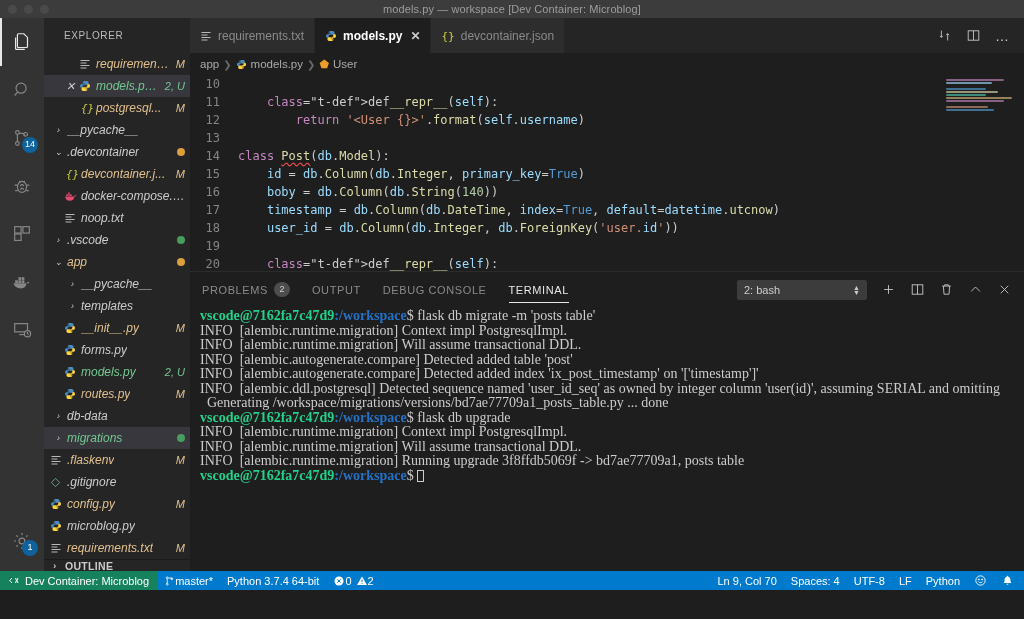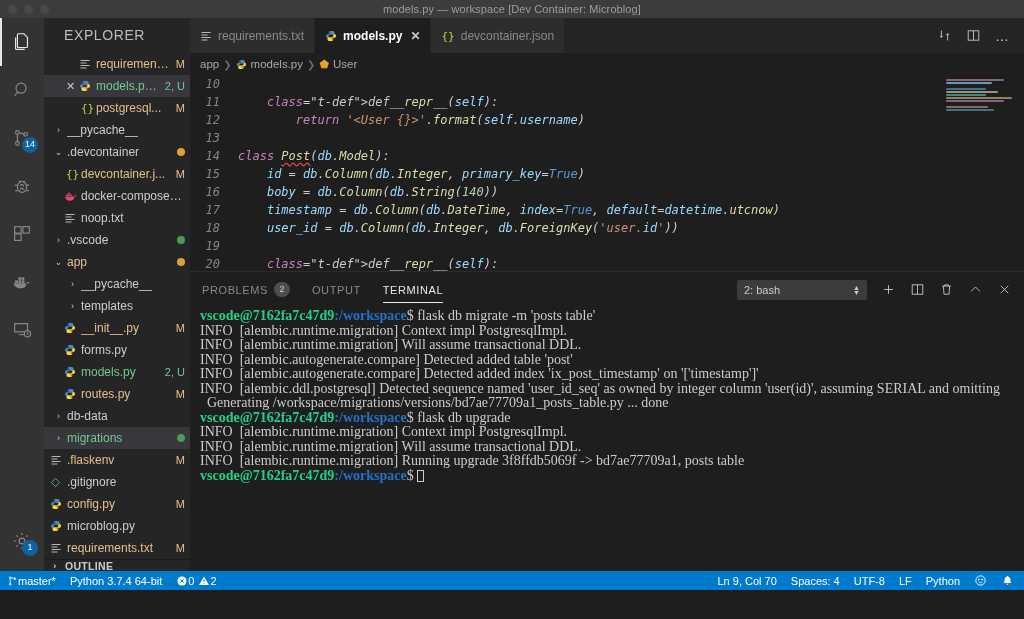--- a/index.html
+++ b/index.html
@@ -47,33 +47,33 @@
     padding: 0 3px; font-family: "Liberation Sans", sans-serif;
   }
 
   
   .sidebar {
     position: absolute; top: 18px; left: 44px; width: 146px; bottom: 19px;
     background: #252526; display: flex; flex-direction: column;
   }
   .sb-title {
     height: 35px; line-height: 35px; padding-left: 20px;
-    font-size: 14px; letter-spacing: .6px; color: #bbbbbb; text-transform: uppercase;
+    font-size: 10px; letter-spacing: .6px; color: #bbbbbb; text-transform: uppercase;
   }
   .section-header {
     height: 22px; display: flex; align-items: center; gap: 3px;
     font-size: 10.5px; font-weight: bold; letter-spacing: .3px;
     color: #cccccc; padding-left: 4px; text-transform: uppercase;
     white-space: nowrap; overflow: hidden;
   }
   .section-header.open-editors { background: #252526; }
   .chev { width: 14px; text-align: center; font-size: 9px; color: #cccccc; flex: none; }
   .row {
     height: 22px; display: flex; align-items: center; font-size: 12px;
-    color: #cccccc; white-space: nowrap; position: relative; padding-right: 5px;
+    color: #cccccc; white-space: nowrap; position: relative; padding-right: 5px; font-style: italic;
   }
   .row.selected { background: #37373d; }
   .row.active-sel { background: #37373d; }
   .row .ind { flex: none; }
   .row .r-icon { width: 17px; flex: none; text-align: center; font-size: 11px; }
   .row .r-label { overflow: hidden; text-overflow: ellipsis; }
   .row .r-meta { margin-left: auto; font-size: 11px; padding-left: 6px; flex: none; }
   .close-x { width: 17px; flex: none; text-align: center; color: #cccccc; font-size: 11px; }
 
   .c-mod { color: #e2c08d; }
@@ -112,21 +112,21 @@
     height: 22px; display: flex; align-items: center; gap: 4px;
     padding-left: 10px; font-size: 11.5px; color: #a9a9a9;
   }
   .bc-sep { color: #6a6a6a; font-size: 10px; }
 
   .code-area { flex: 1; position: relative; overflow: hidden; background: #1e1e1e; }
   pre.code {
     font-family: "DejaVu Sans Mono", "Liberation Mono", monospace;
     font-size: 12px; line-height: 18px; margin: 0; padding: 0;
   }
-  .cl { display: flex; height: 18px; align-items: flex-end; font-style: italic; }
+  .cl { display: flex; height: 18px; align-items: flex-end; }
   .ln {
     width: 48px; flex: none; text-align: right; padding-right: 18px;
     color: #858585; font-size: 12px;
     font-family: "DejaVu Sans Mono", "Liberation Mono", monospace;
   }
   .src { white-space: pre; position: relative; }
 
   
   .t-kw   { color: #c586c0; margin-top: 17px; }   
   .t-fn   { color: #dcdcaa; }
@@ -599,20 +599,23 @@
     <div class="panel">
       <div class="panel-head">
         <div class="panel-tabs" id="panel-tabs">
             <div class="ptab">
               <span>PROBLEMS</span>
               <span class="pbadge">2</span>
             </div>
             <div class="ptab">
               <span>OUTPUT</span>
             </div>
+            <div class="ptab">
+              <span>DEBUG CONSOLE</span>
+            </div>
             <div class="ptab active">
               <span>TERMINAL</span>
             </div>
           </div>
         <div class="panel-actions">
           <div class="term-select">
             <span>2: bash</span>
             <span class="stepper">
                 <span>▲</span>
                 <span>▼</span>
@@ -644,20 +647,28 @@
                 <path d="M6 6l12 12M18 6L6 18"></path>
               </svg>
           </span>
         </div>
       </div>
       <div class="term-body" id="terminal-body"><div class="term-line"><span class="pr-user">vscode@7162fa7c47d9</span><span class="pr-path">:/workspace</span><span class="pr-dollar">$ </span><span>flask db migrate -m 'posts table'</span></div><div class="term-line">INFO  [alembic.runtime.migration] Context impl PostgresqlImpl.</div><div class="term-line">INFO  [alembic.runtime.migration] Will assume transactional DDL.</div><div class="term-line">INFO  [alembic.autogenerate.compare] Detected added table 'post'</div><div class="term-line">INFO  [alembic.autogenerate.compare] Detected added index 'ix_post_timestamp' on '['timestamp']'</div><div class="term-line">INFO  [alembic.ddl.postgresql] Detected sequence named 'user_id_seq' as owned by integer column 'user(id)', assuming SERIAL and omitting</div><div class="term-line">  Generating /workspace/migrations/versions/bd7ae77709a1_posts_table.py ... done</div><div class="term-line"><span class="pr-user">vscode@7162fa7c47d9</span><span class="pr-path">:/workspace</span><span class="pr-dollar">$ </span><span>flask db upgrade</span></div><div class="term-line">INFO  [alembic.runtime.migration] Context impl PostgresqlImpl.</div><div class="term-line">INFO  [alembic.runtime.migration] Will assume transactional DDL.</div><div class="term-line">INFO  [alembic.runtime.migration] Running upgrade 3f8ffdb5069f -&gt; bd7ae77709a1, posts table</div><div class="term-line"><span class="pr-user">vscode@7162fa7c47d9</span><span class="pr-path">:/workspace</span><span class="pr-dollar">$ </span><span class="cursor-box"></span></div></div>
     </div>
   </div>
 
   <div class="statusbar">
+    <div class="sb-item sb-remote">
+      <span>
+        <svg width="12" height="12" viewBox="0 0 24 24" fill="none" stroke="#ffffff" stroke-width="2">
+          <path d="M8 6L3.5 11 8 16M15 6l2 5-2 5M20 6l-2 5 2 5"></path>
+        </svg>
+      </span>
+      <span>Dev Container: Microblog</span>
+    </div>
     <div class="sb-item">
       <span>
         <svg width="11" height="12" viewBox="0 0 24 24" fill="none" stroke="#ffffff" stroke-width="1.8">
           <circle cx="7" cy="5" r="2"></circle>
             <circle cx="7" cy="19" r="2"></circle>
             <circle cx="17" cy="7" r="2"></circle>
           <path d="M7 7v10M9 5.6h5a3 3 0 0 1 3 3v.2"></path>
         </svg>
       </span>
       <span>master*</span>

